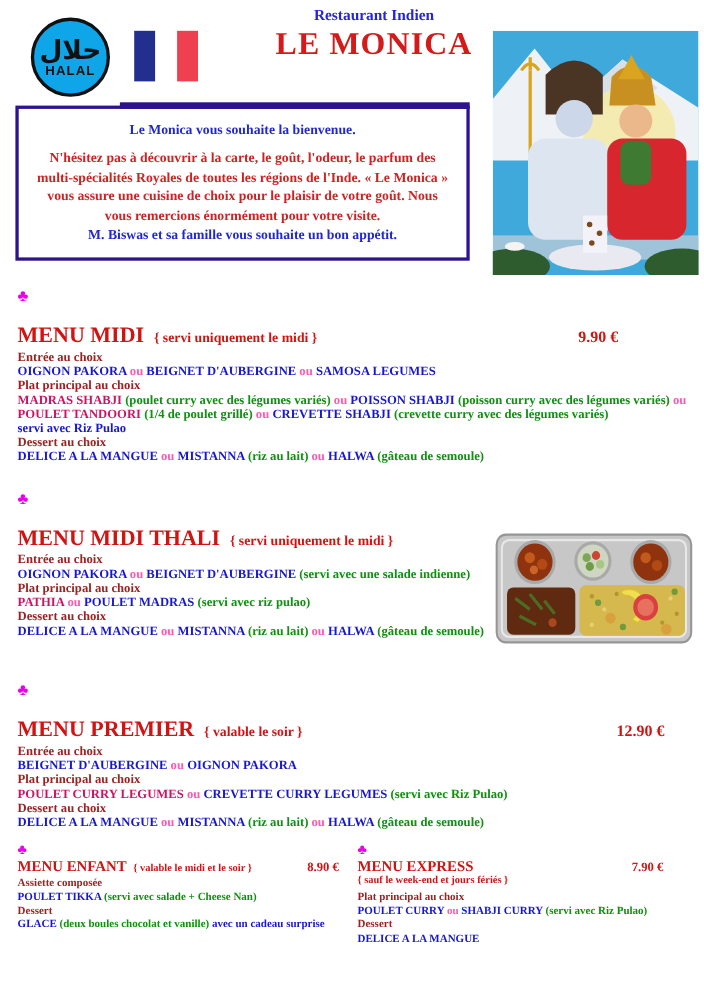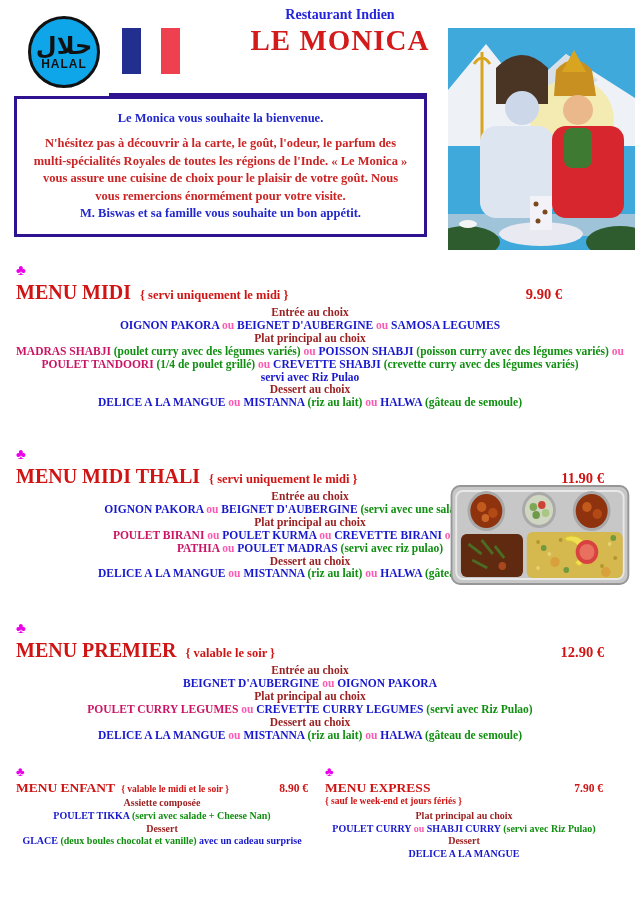--- a/index.html
+++ b/index.html
@@ -29,27 +29,27 @@
     position:absolute;left:14px;top:96px;width:413px;height:141px;box-sizing:border-box;
     border:3px solid var(--box_border,#2f128f);padding:11px 14px 0 14px;text-align:center;
   }
   .welcome-box::before{content:"";position:absolute;left:92px;right:-3px;top:-6px;height:6px;background:var(--box_border,#2f128f);}
   .welcome-line-blue{color:var(--welcome_blue,#2228cc);font-size:12.5px;line-height:17px;margin-bottom:8px;}
   .welcome-body{color:var(--welcome_red,#cc2424);font-size:12.5px;line-height:17.5px;margin-bottom:0;}
   .welcome-line-blue.last{margin-top:0;}
   
   .menu{position:absolute;left:16px;width:588px;}
   .clover{color:var(--magenta,#ea00ea);font-size:15px;line-height:15px;}
-  .menu-head{display:flex;align-items:baseline;gap:9px;margin-top:3px;}
+  .menu-head{display:flex;align-items:baseline;gap:9px;margin-top:16px;}
   .menu-title{color:var(--red,#d01414);font-size:20px;line-height:23px;}
   .menu-note{color:var(--red,#d01414);font-size:12.5px;text-align:center;}
   .menu-price{margin-left:auto;color:var(--red,#d01414);font-size:14.5px;}
   .menu-midi .menu-price{margin-right:42px;}
   .mlines{margin-top:2px;}
-  .mline{font-size:11.5px;line-height:12.9px;white-space:nowrap;text-align:center;}
+  .mline{font-size:11.5px;line-height:12.9px;white-space:nowrap;}
   .mlabel{color:var(--darkred,#9b2222);}
   .seg-blue{color:var(--blue,#1717cd);}
   .seg-crimson{color:var(--crimson,#cb1464);}
   .seg-pink{color:var(--pink,#fa5ab2);}
   .seg-green{color:var(--green,#108f10);}
   
   .menu-sm{position:absolute;width:292px;}
   .menu-sm .clover{font-size:13px;line-height:13px;}
   .menu-sm .menu-head{gap:6px;margin-top:2px;}
   .menu-sm .menu-title{font-size:13.5px;line-height:15px;}
@@ -132,21 +132,20 @@
   <div class="clover">♣</div>
   <div class="menu-head">
     <span class="menu-title">MENU MIDI THALI</span>
     <span class="menu-note">{ servi uniquement le midi }</span>
     <span class="menu-price">11.90 €</span>
   </div>
   <div class="mlines">
     <div class="mline mlabel">Entrée au choix</div>
     <div class="mline"><span class="seg-blue">OIGNON PAKORA</span><span class="seg-pink"> ou </span><span class="seg-blue">BEIGNET D'AUBERGINE </span><span class="seg-green">(servi avec une salade indienne)</span></div>
     <div class="mline mlabel">Plat principal au choix</div>
-    <div class="mline"><span class="seg-crimson">POULET BIRANI</span><span class="seg-pink"> ou </span><span class="seg-blue">POULET KURMA</span><span class="seg-pink"> ou </span><span class="seg-blue">CREVETTE BIRANI</span><span class="seg-pink"> ou </span><span class="seg-blue">POULET</span></div>
     <div class="mline"><span class="seg-crimson">PATHIA</span><span class="seg-pink"> ou </span><span class="seg-blue">POULET MADRAS </span><span class="seg-green">(servi avec riz pulao)</span></div>
     <div class="mline mlabel">Dessert au choix</div>
     <div class="mline"><span class="seg-blue">DELICE A LA MANGUE</span><span class="seg-pink"> ou </span><span class="seg-blue">MISTANNA </span><span class="seg-green">(riz au lait)</span><span class="seg-pink"> ou </span><span class="seg-blue">HALWA </span><span class="seg-green">(gâteau de semoule)</span></div>
   </div>
 </div>
 
 <svg class="thali-photo" viewBox="0 0 202 108" preserveAspectRatio="none">
   <rect x="8" y="4" width="188" height="98" rx="9" fill="#c7c7c7" stroke="#969696" stroke-width="2"></rect>
   <rect x="13" y="9" width="178" height="88" rx="7" fill="none" stroke="#e8e8e8" stroke-width="2"></rect>
   <circle cx="45" cy="29" r="20" fill="#a9a9a9"></circle>

